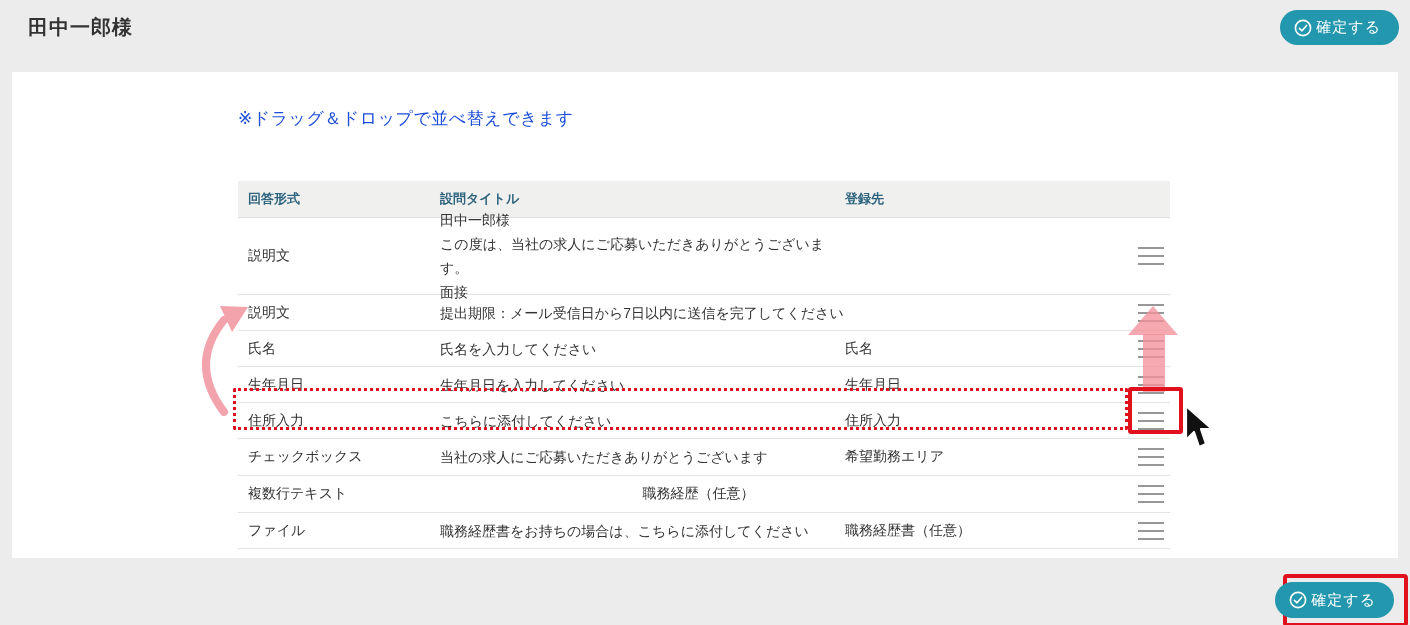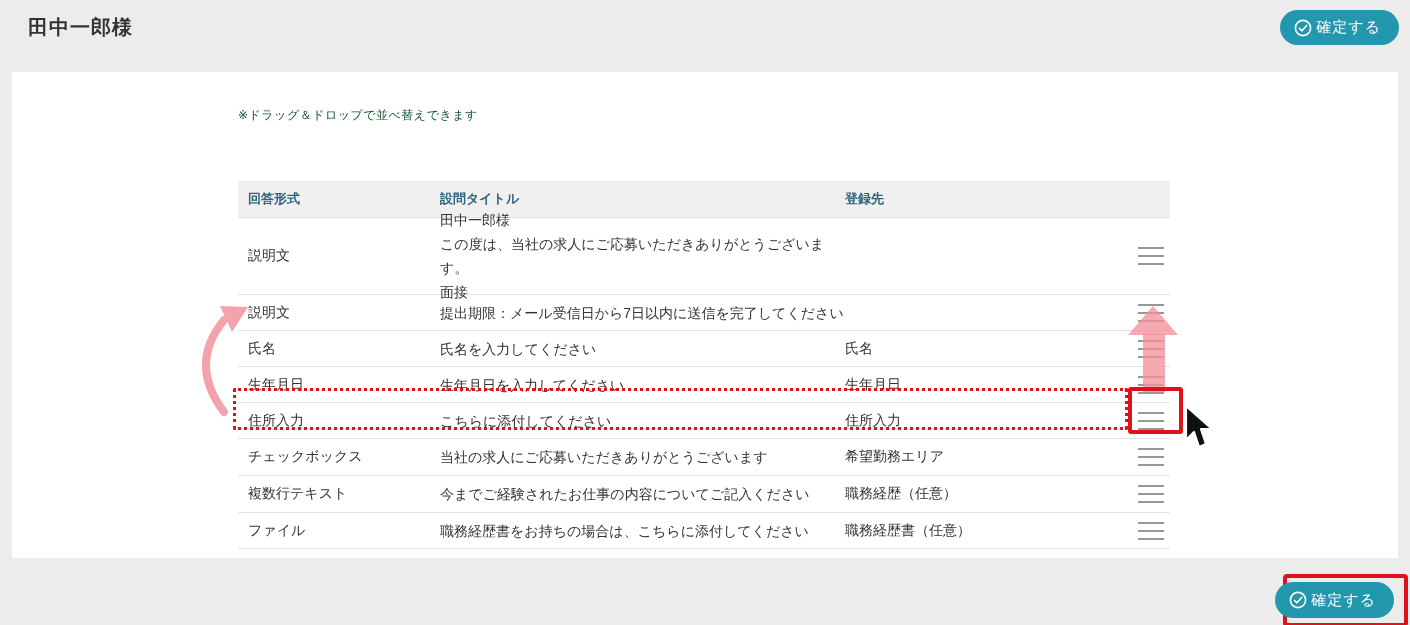--- a/index.html
+++ b/index.html
@@ -31,21 +31,21 @@
   #btn-bottom{right:16px;top:582px;height:36px;}
 
   
   .panel{
     position:absolute;left:12px;top:72px;width:1386px;height:486px;
     background:#fff;
   }
 
   .note{
     position:absolute;left:238px;top:107px;
-    font-size:12px;color:#14532d;letter-spacing:.5px;text-align:right;
+    font-size:17px;color:#1d4ed8;letter-spacing:.5px;text-align:right;
   }
 
   
   .qtable{position:absolute;left:238px;top:139px;width:932px;margin-top:42px;}
   .t-head{
     display:flex;align-items:center;height:36px;
     background:#f0f0ef;border-bottom:1px solid #e0e0e0;
     font-size:13px;font-weight:bold;color:#2e647e;
   }
   .t-row{
@@ -176,21 +176,20 @@
       <span class="c4">
           <span class="drag-handle">
             <i></i>
             <i></i>
             <i></i>
           </span>
         </span>
     </div>
     <div class="t-row h36">
       <span class="c1">複数行テキスト</span>
-      <span class="c2">今までご経験されたお仕事の内容についてご記入ください</span>
       <span class="c3">職務経歴（任意）</span>
       <span class="c4">
           <span class="drag-handle">
             <i></i>
             <i></i>
             <i></i>
           </span>
         </span>
     </div>
     <div class="t-row h35">

